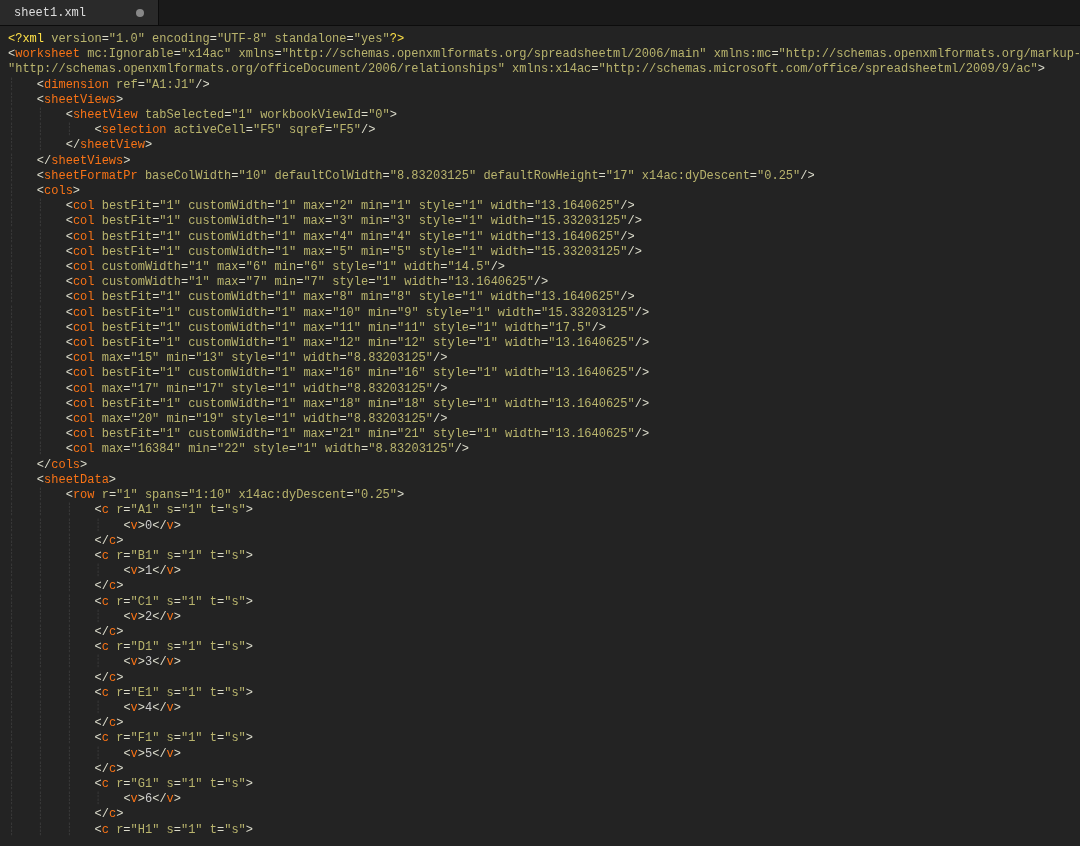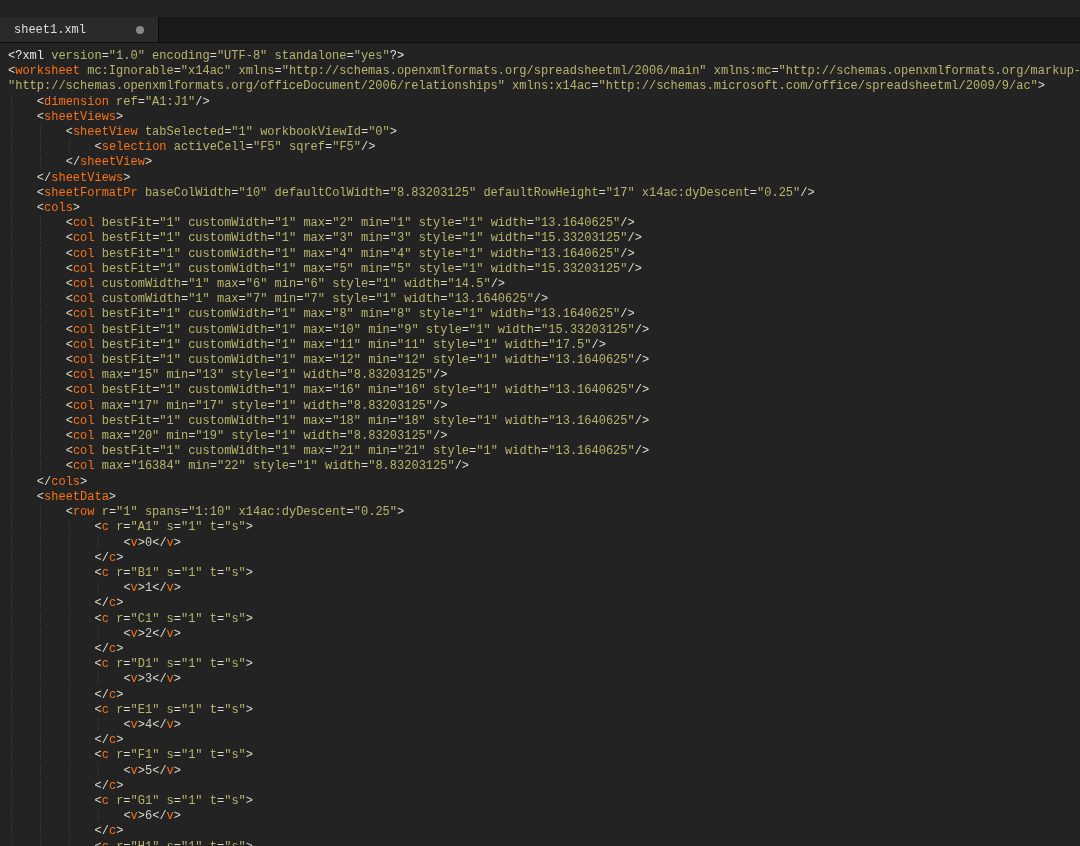--- a/index.html
+++ b/index.html
@@ -11,21 +11,20 @@
     overflow: hidden;
     width: 1080px;
     height: 846px;
   }
   .tab-bar {
     display: flex;
     align-items: center;
     background: #1a1a1a;
     height: 26px;
     border-bottom: 1px solid #0c0c0c;
-    margin-top: 17px;
   }
   .tab {
     display: flex;
     align-items: center;
     gap: 50px;
     background: #2a2a2a;
     color: #ddd;
     padding: 0 14px;
     height: 100%;
     font-size: 12px;
@@ -40,21 +39,21 @@
     padding: 6px 0 0 8px;
     line-height: 15.2px;
     white-space: pre;
     position: relative;
   }
   .line { position: relative; }
   .tag  { color: #f97316; }     
   .attr { color: #b9b46d; }     
   .punc { color: #dcdccc; }     
   .txt  { color: #ccc; }        
-  .decl { color: #e5e5e5; text-align: center; }
+  .decl { color: #fde047; text-align: center; }
   .guide {
     color: #3a3a3a;
     user-select: none;
   }
   .line span { white-space: pre; }
 </style>
 </head>
 <body>
 
 <div class="tab-bar">

